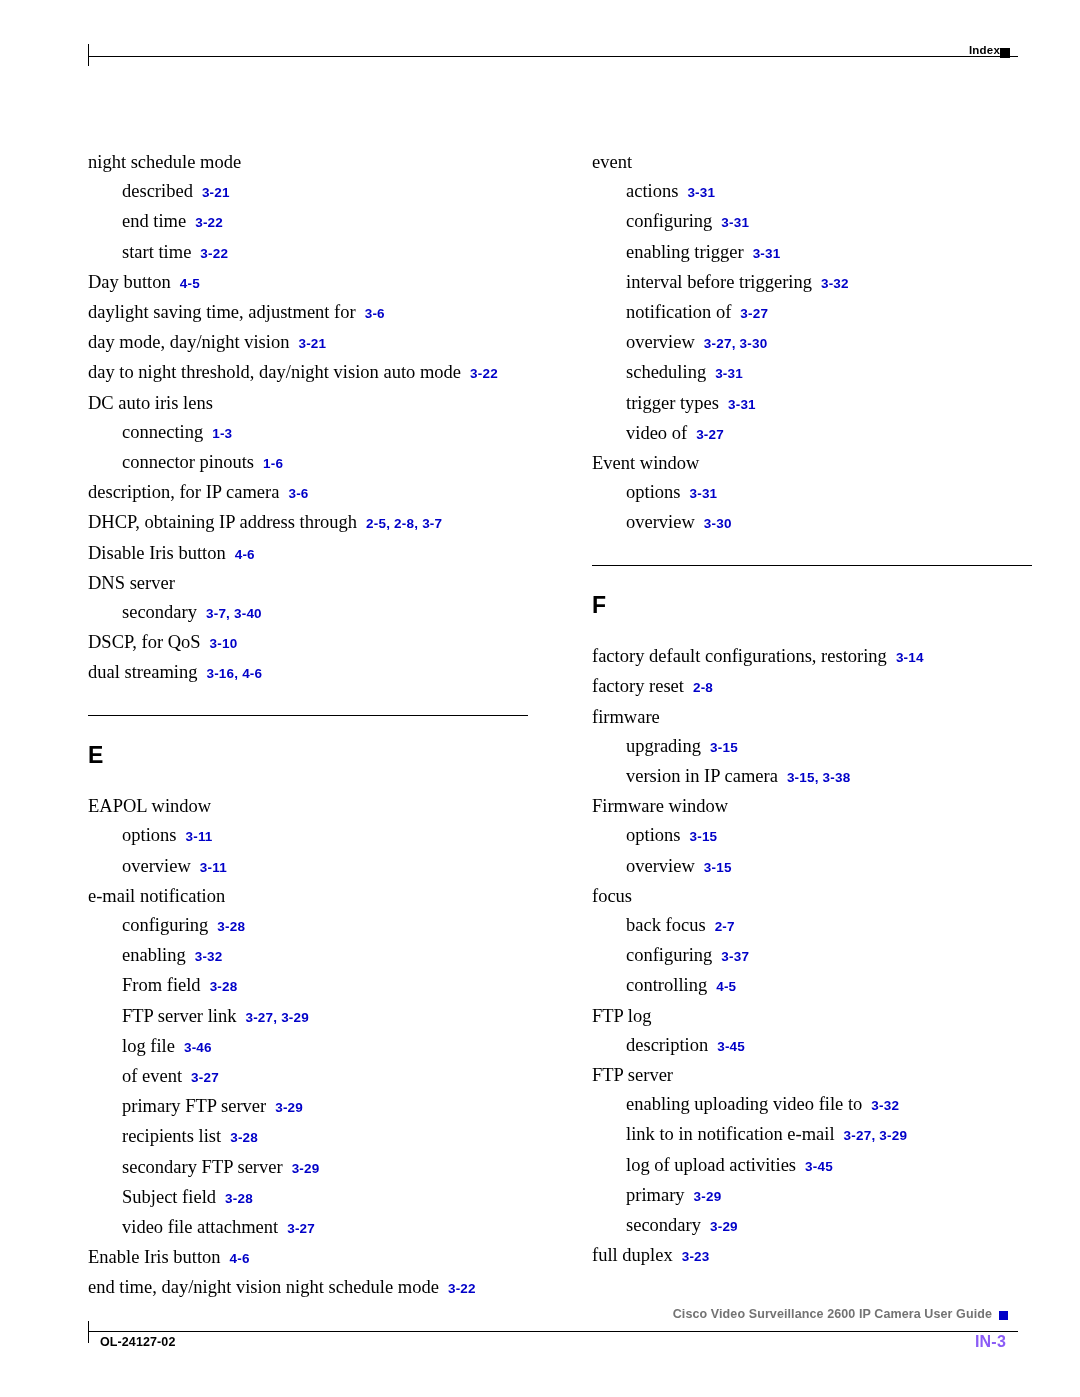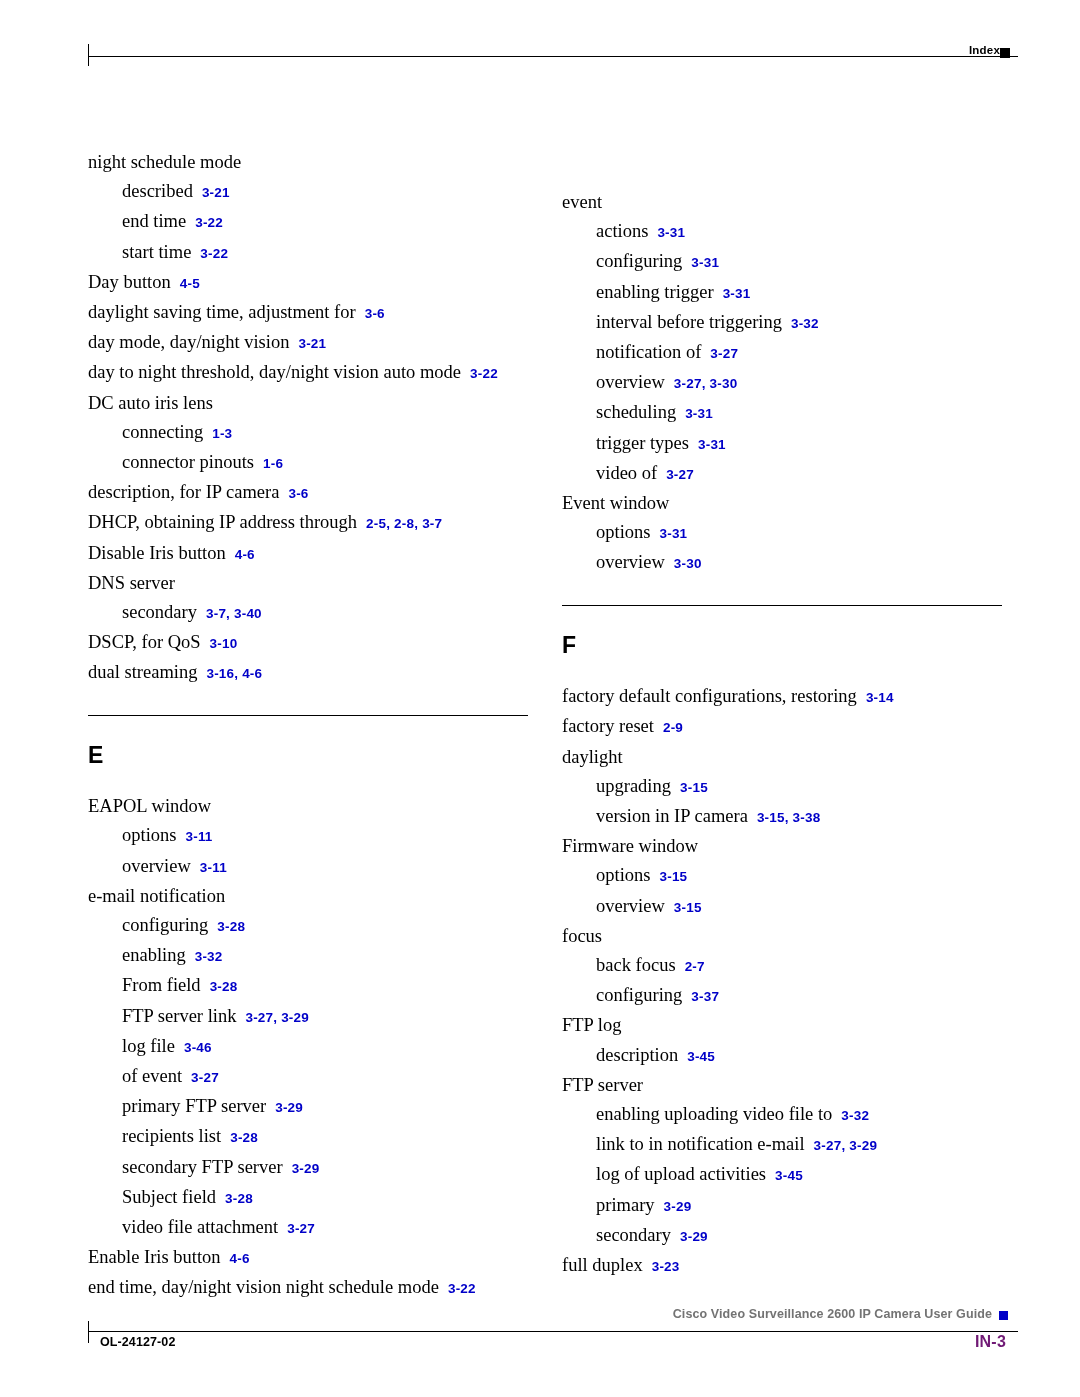--- a/index.html
+++ b/index.html
@@ -59,21 +59,21 @@
     background: #000000;
   }
 
   
   .col {
     position: absolute;
     top: 148px;
     width: 440px;
   }
   .col-left { left: 88px; }
-  .col-right { left: 562px; margin-top: 40px; }
+  .col-right { left: 592px; }
 
   
   .entry {
     font-size: 18.5px;
     line-height: 29.2px;
     white-space: nowrap;
   }
   .lvl0 { padding-left: 0px; }
   .lvl1 { padding-left: 34px; }
 
@@ -157,21 +157,21 @@
     color: #000000;
     letter-spacing: 0.1px;
   }
   .footer-pageno {
     position: absolute;
     top: 26px;
     right: 12px;
     font-family: "Liberation Sans", sans-serif;
     font-size: 16px;
     font-weight: bold;
-    color: #701a75;
+    color: #8b5cf6;
     letter-spacing: 0.2px;
   }
 </style>
 </head>
 <body>
 
 <div class="page-header">
   <div class="header-tick-left"></div>
   <div class="header-rule"></div>
   <div class="header-label">Index</div>
@@ -235,30 +235,31 @@
       <div class="entry lvl1"><span>trigger types</span><span class="pg">3-31</span></div>
       <div class="entry lvl1"><span>video of</span><span class="pg">3-27</span></div>
       <div class="entry lvl0"><span>Event window</span></div>
       <div class="entry lvl1"><span>options</span><span class="pg">3-31</span></div>
       <div class="entry lvl1"><span>overview</span><span class="pg">3-30</span></div>
     </div>
     <div class="section-break">
       <div class="section-rule"></div>
       <div class="section-letter">F</div>
       <div class="entry lvl0"><span>factory default configurations, restoring</span><span class="pg">3-14</span></div>
-      <div class="entry lvl0"><span>factory reset</span><span class="pg">2-9</span></div>
-      <div class="entry lvl0"><span>daylight</span></div>
+      <div class="entry lvl0"><span>factory reset</span><span class="pg">2-8</span></div>
+      <div class="entry lvl0"><span>firmware</span></div>
       <div class="entry lvl1"><span>upgrading</span><span class="pg">3-15</span></div>
       <div class="entry lvl1"><span>version in IP camera</span><span class="pg">3-15, 3-38</span></div>
       <div class="entry lvl0"><span>Firmware window</span></div>
       <div class="entry lvl1"><span>options</span><span class="pg">3-15</span></div>
       <div class="entry lvl1"><span>overview</span><span class="pg">3-15</span></div>
       <div class="entry lvl0"><span>focus</span></div>
       <div class="entry lvl1"><span>back focus</span><span class="pg">2-7</span></div>
       <div class="entry lvl1"><span>configuring</span><span class="pg">3-37</span></div>
+      <div class="entry lvl1"><span>controlling</span><span class="pg">4-5</span></div>
       <div class="entry lvl0"><span>FTP log</span></div>
       <div class="entry lvl1"><span>description</span><span class="pg">3-45</span></div>
       <div class="entry lvl0"><span>FTP server</span></div>
       <div class="entry lvl1"><span>enabling uploading video file to</span><span class="pg">3-32</span></div>
       <div class="entry lvl1"><span>link to in notification e-mail</span><span class="pg">3-27, 3-29</span></div>
       <div class="entry lvl1"><span>log of upload activities</span><span class="pg">3-45</span></div>
       <div class="entry lvl1"><span>primary</span><span class="pg">3-29</span></div>
       <div class="entry lvl1"><span>secondary</span><span class="pg">3-29</span></div>
       <div class="entry lvl0"><span>full duplex</span><span class="pg">3-23</span></div>
     </div>

